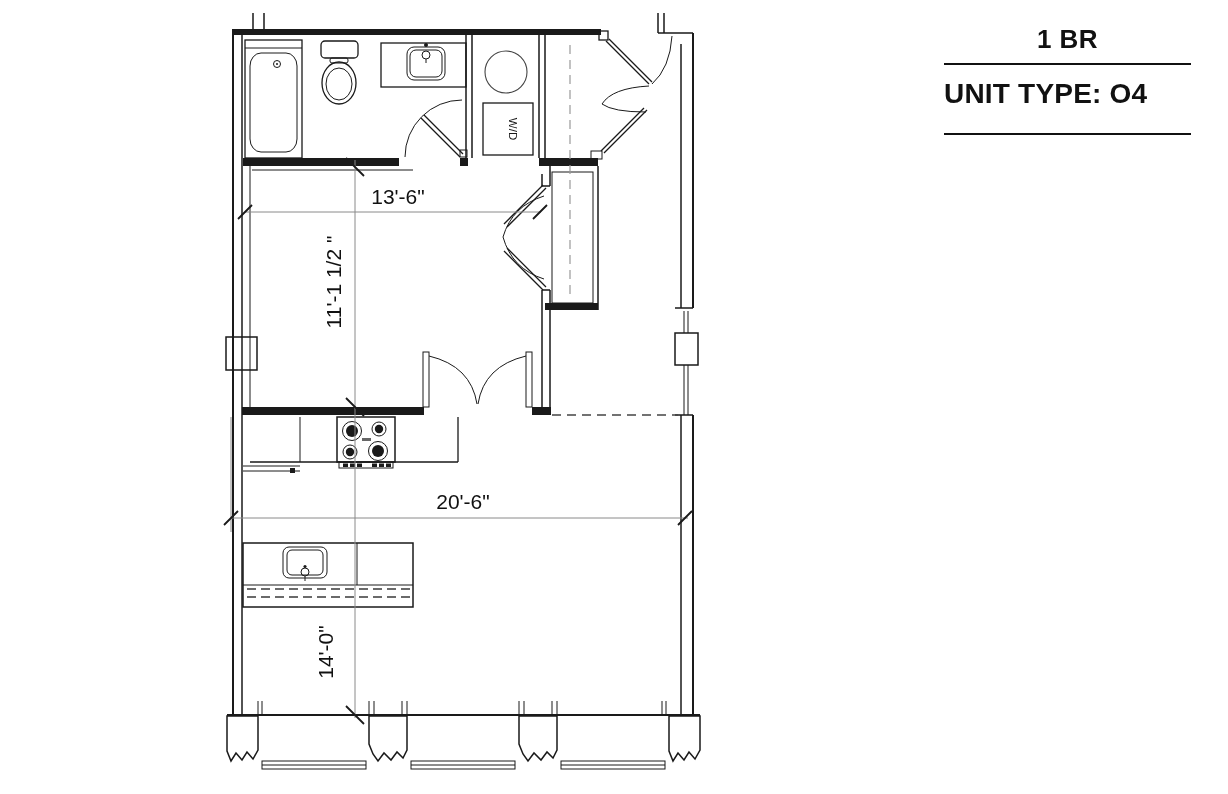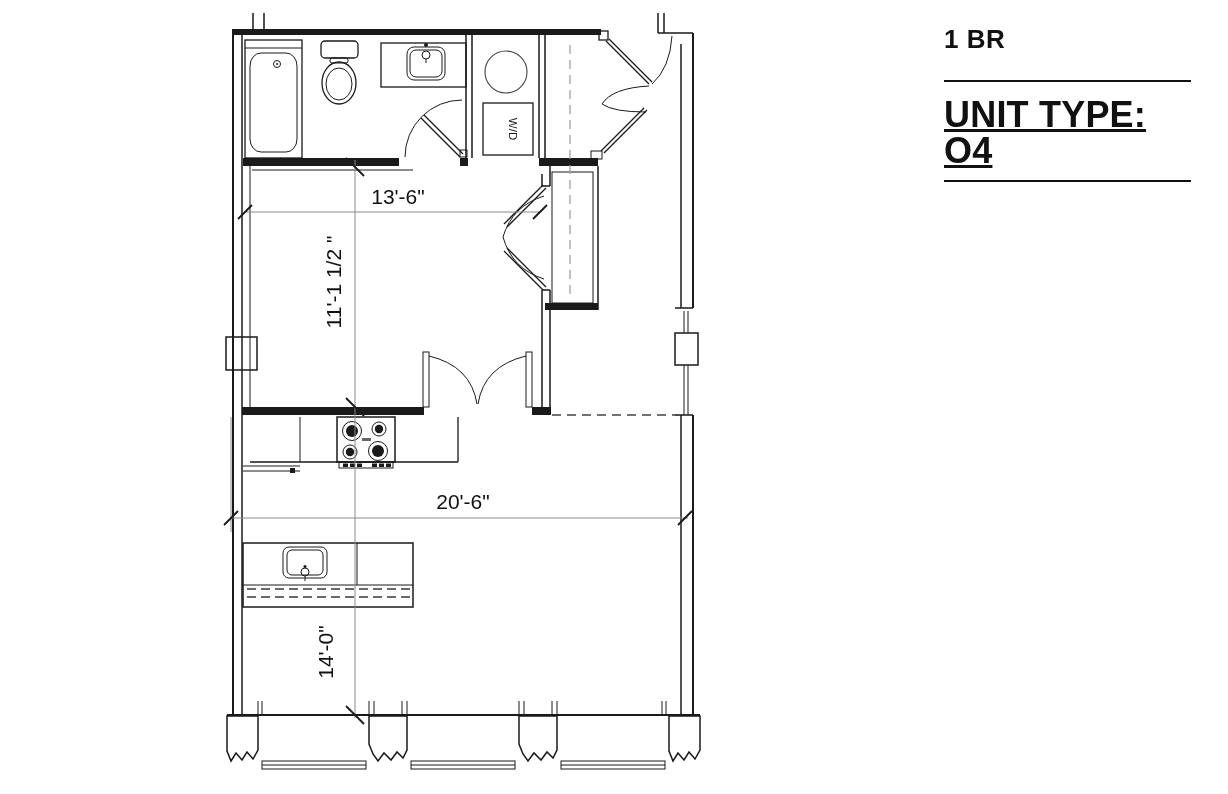--- a/index.html
+++ b/index.html
@@ -1,21 +1,21 @@
 <!DOCTYPE html>
 <html><head>
 <meta charset="utf-8">
 <style>
   html,body{margin:0;padding:0;background:#fff;}
   .canvas{position:relative;width:1228px;height:794px;background:#ffffff;overflow:hidden;}
   .plan{position:absolute;left:0;top:0;}
   .title-block{position:absolute;left:944px;top:26px;width:247px;color:#111;
     font-family:"Liberation Sans",sans-serif;font-weight:bold;}
-  .tb-size{font-size:26px;line-height:1;padding-bottom:28px;letter-spacing:.5px;}
-  .tb-type{font-size:36px;line-height:1;padding-bottom:11px;letter-spacing:.2px;text-decoration:underline;}
+  .tb-size{font-size:26px;line-height:1;padding-bottom:11px;letter-spacing:.5px;text-align:center;}
+  .tb-type{font-size:28px;line-height:1;padding-bottom:25px;letter-spacing:.2px;}
   .tb-rule{border-top:2.5px solid #111;margin-bottom:15px;}
   
   .w2{stroke:#1a1a1a;stroke-width:2;fill:none;}
   .w15{stroke:#1a1a1a;stroke-width:1.5;fill:none;}
   .w13{stroke:#1a1a1a;stroke-width:1.3;fill:none;}
   .w1{stroke:#1a1a1a;stroke-width:1;fill:none;}
   .gray{stroke:#8a8a8a;stroke-width:1;fill:none;}
   .tick{stroke:#1a1a1a;stroke-width:1.8;fill:none;}
   .dashg{stroke:#999;stroke-width:1.2;fill:none;stroke-dasharray:9 6;}
   .dashb{stroke:#3a3a3a;stroke-width:1.4;fill:none;stroke-dasharray:9 5;}

